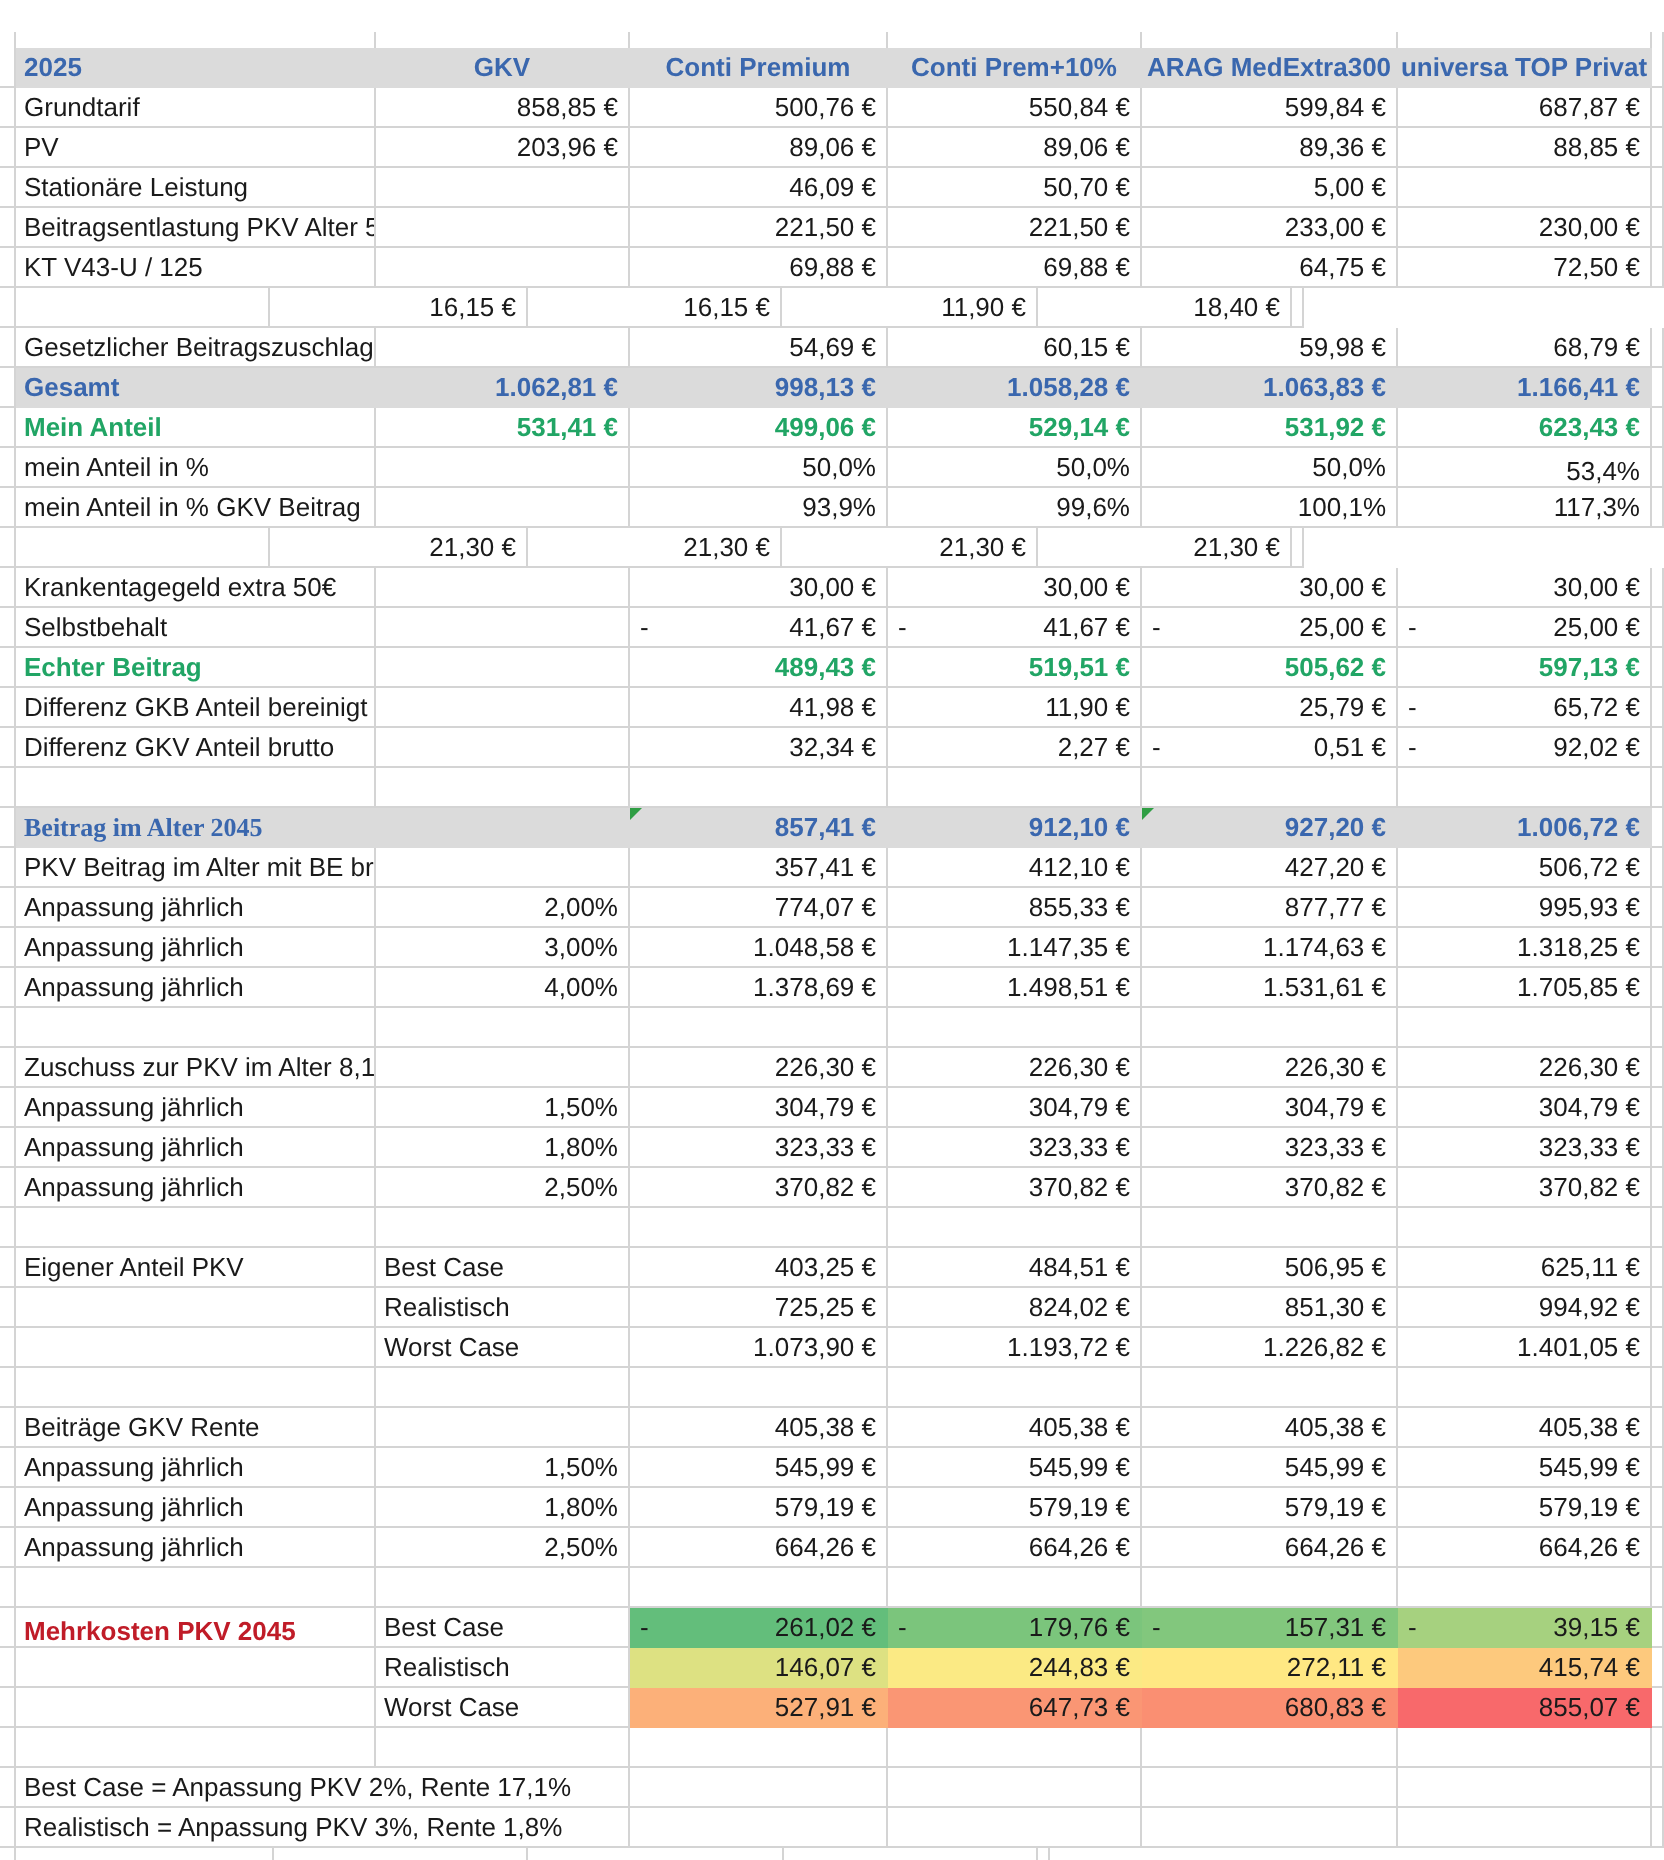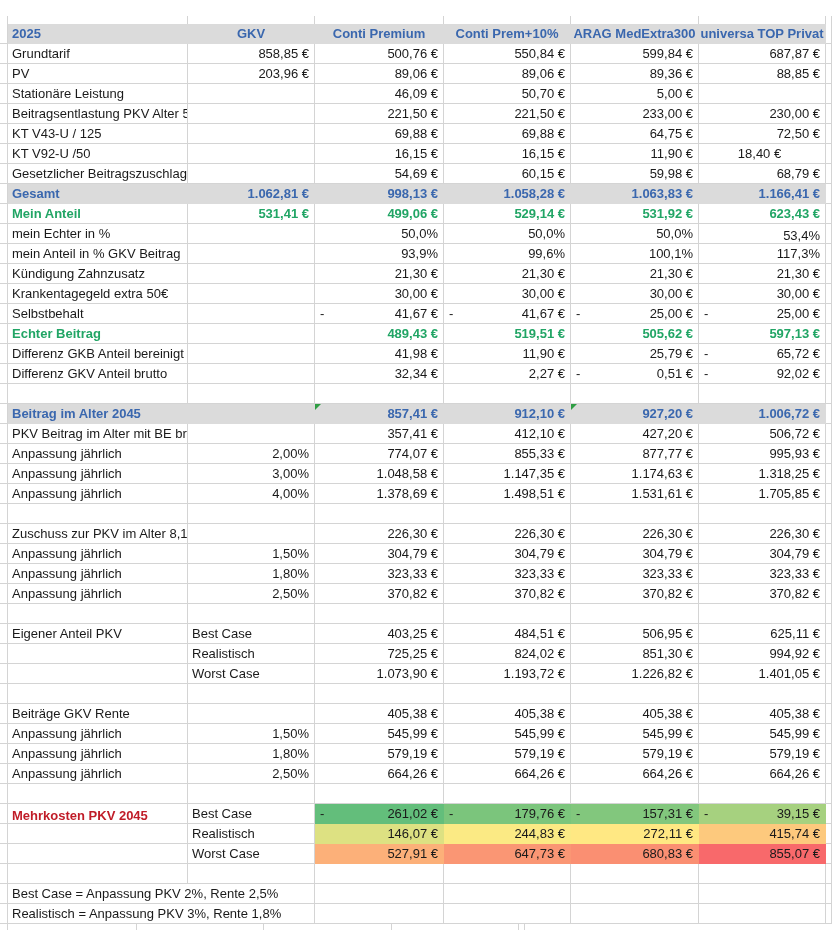--- a/index.html
+++ b/index.html
@@ -170,36 +170,33 @@
       <div class="cell al-r" style="width: 128px;">
         <span class="txt">64,75 €</span>
       </div>
       <div class="cell al-r" style="width: 127px;">
         <span class="txt">72,50 €</span>
       </div>
       <div class="cell" style="width: 6px;"></div>
     </div>
     <div class="row">
       <div class="cell" style="width: 8px;"></div>
-      <div class="cell al-l" style="width: 180px;">
-        <span class="txt">KT V92-U /50</span>
-      </div>
       <div class="cell al-r" style="width: 127px;">
         <span class="txt"></span>
       </div>
       <div class="cell al-r" style="width: 129px;">
         <span class="txt">16,15 €</span>
       </div>
       <div class="cell al-r" style="width: 127px;">
         <span class="txt">16,15 €</span>
       </div>
       <div class="cell al-r" style="width: 128px;">
         <span class="txt">11,90 €</span>
       </div>
-      <div class="cell al-r" style="width: 127px; justify-content: center;">
+      <div class="cell al-r" style="width: 127px;">
         <span class="txt">18,40 €</span>
       </div>
       <div class="cell" style="width: 6px;"></div>
     </div>
     <div class="row">
       <div class="cell" style="width: 8px;"></div>
       <div class="cell al-l" style="width: 180px;">
         <span class="txt">Gesetzlicher Beitragszuschlag 10%</span>
       </div>
       <div class="cell al-r" style="width: 127px;">
@@ -259,21 +256,21 @@
         <span class="txt">531,92 €</span>
       </div>
       <div class="cell green al-r" style="width: 127px;">
         <span class="txt">623,43 €</span>
       </div>
       <div class="cell" style="width: 6px;"></div>
     </div>
     <div class="row">
       <div class="cell" style="width: 8px;"></div>
       <div class="cell al-l" style="width: 180px;">
-        <span class="txt">mein Echter in %</span>
+        <span class="txt">mein Anteil in %</span>
       </div>
       <div class="cell al-r" style="width: 127px;">
         <span class="txt"></span>
       </div>
       <div class="cell al-r" style="width: 129px;">
         <span class="txt">50,0%</span>
       </div>
       <div class="cell al-r" style="width: 127px;">
         <span class="txt">50,0%</span>
       </div>
@@ -302,23 +299,20 @@
       <div class="cell al-r" style="width: 128px;">
         <span class="txt">100,1%</span>
       </div>
       <div class="cell al-r" style="width: 127px;">
         <span class="txt">117,3%</span>
       </div>
       <div class="cell" style="width: 6px;"></div>
     </div>
     <div class="row">
       <div class="cell" style="width: 8px;"></div>
-      <div class="cell al-l" style="width: 180px;">
-        <span class="txt">Kündigung Zahnzusatz</span>
-      </div>
       <div class="cell al-r" style="width: 127px;">
         <span class="txt"></span>
       </div>
       <div class="cell al-r" style="width: 129px;">
         <span class="txt">21,30 €</span>
       </div>
       <div class="cell al-r" style="width: 127px;">
         <span class="txt">21,30 €</span>
       </div>
       <div class="cell al-r" style="width: 128px;">
@@ -463,21 +457,21 @@
       <div class="cell al-r" style="width: 128px;">
         <span class="txt"></span>
       </div>
       <div class="cell al-r" style="width: 127px;">
         <span class="txt"></span>
       </div>
       <div class="cell" style="width: 6px;"></div>
     </div>
     <div class="row">
       <div class="cell" style="width: 8px;"></div>
-      <div class="cell band-bg blue al-l" style="width: 180px;">
+      <div class="cell band-bg blue al-l" style="width: 180px; font-family: Liberation Serif, serif;">
         <span class="txt">Beitrag im Alter 2045</span>
       </div>
       <div class="cell band-bg blue al-r" style="width: 127px;">
         <span class="txt"></span>
       </div>
       <div class="cell band-bg blue al-r" style="width: 129px;">
         <span class="tri"></span>
         <span class="txt">857,41 €</span>
       </div>
       <div class="cell band-bg blue al-r" style="width: 127px;">
@@ -998,21 +992,21 @@
         <span class="txt"></span>
       </div>
       <div class="cell al-r" style="width: 127px;">
         <span class="txt"></span>
       </div>
       <div class="cell" style="width: 6px;"></div>
     </div>
     <div class="row">
       <div class="cell" style="width: 8px;"></div>
       <div class="cell al-l" style="width: 307px;">
-        <span class="txt">Best Case = Anpassung PKV 2%, Rente 2,5%</span>
+        <span class="txt">Best Case = Anpassung PKV 2%, Rente 17,1%</span>
       </div>
       <div class="cell al-r" style="width: 129px;">
         <span class="txt"></span>
       </div>
       <div class="cell al-r" style="width: 127px;">
         <span class="txt"></span>
       </div>
       <div class="cell al-r" style="width: 128px;">
         <span class="txt"></span>
       </div>

